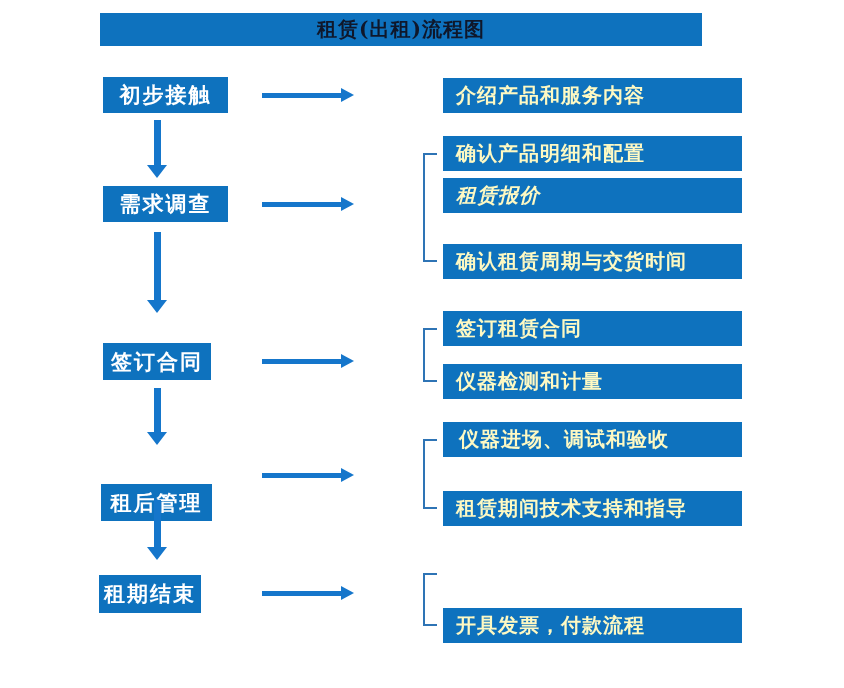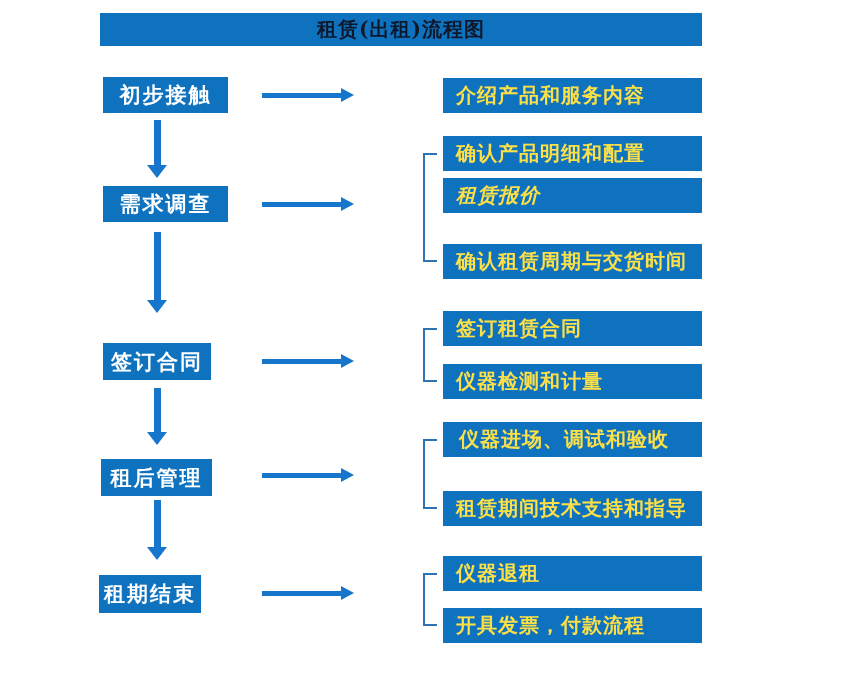--- a/index.html
+++ b/index.html
@@ -16,23 +16,23 @@
     color:#0f172a;font-weight:bold;font-size:20px;letter-spacing:1px;
     display:flex;align-items:center;justify-content:center;
   }
   .step-box{
     position:absolute;
     background:var(--box-blue);
     color:#fff;font-weight:bold;font-size:21px;letter-spacing:2px;
     display:flex;align-items:center;justify-content:center;
   }
   .out-box{
-    position:absolute;left:443px;width:259px;height:35px;
+    position:absolute;left:443px;width:299px;height:35px;
     background:var(--box-blue);
-    color:#fde047;font-weight:bold;font-size:20px;letter-spacing:1px;
+    color:#fef9c3;font-weight:bold;font-size:20px;letter-spacing:1px;
     display:flex;align-items:center;
     padding-left:13px;box-sizing:border-box;
   }
   .h-arrow{position:absolute;display:flex;align-items:center;height:14px;}
   .h-stem{width:79px;height:5px;background:var(--arrow-blue);}
   .h-head{width:0;height:0;border-top:7px solid transparent;border-bottom:7px solid transparent;border-left:13px solid var(--arrow-blue);}
   .v-arrow{position:absolute;width:20px;display:flex;flex-direction:column;align-items:center;}
   .v-stem{width:7px;background:var(--arrow-blue);}
   .v-head{width:0;height:0;border-left:10px solid transparent;border-right:10px solid transparent;border-top:13px solid var(--arrow-blue);}
   .bracket{
@@ -54,21 +54,21 @@
 
   <div class="step-box" style="left:103px;top:77px;width:125px;height:36px;">
     <span>初步接触</span>
   </div>
   <div class="step-box" style="left:103px;top:186px;width:125px;height:36px;">
     <span>需求调查</span>
   </div>
   <div class="step-box" style="left:103px;top:343px;width:108px;height:37px;">
     <span>签订合同</span>
   </div>
-  <div class="step-box" style="left:101px;top:459px;width:111px;height:37px;text-align:center;">
+  <div class="step-box" style="left:101px;top:484px;width:111px;height:37px;text-align:center;">
     <span>租后管理</span>
   </div>
   <div class="step-box" style="left:99px;top:575px;width:102px;height:38px;">
     <span>租期结束</span>
   </div>
 
   <div class="out-box" style="top:78px;">
     <span>介绍产品和服务内容</span>
   </div>
 
@@ -89,23 +89,20 @@
     <span>仪器检测和计量</span>
   </div>
 
   <div class="out-box" style="top:422px;padding-left:16px;">
     <span>仪器进场、调试和验收</span>
   </div>
   <div class="out-box" style="top:491px;">
     <span>租赁期间技术支持和指导</span>
   </div>
 
-  <div class="out-box" style="top:556px;">
-    <span>仪器退租</span>
-  </div>
   <div class="out-box" style="top:608px;align-items:center;">
     <span>开具发票，付款流程</span>
   </div>
 
   <div class="h-arrow" style="left:262px;top:88px;">
     <div class="h-stem"></div>
     <div class="h-head"></div>
   </div>
   <div class="h-arrow" style="left:262px;top:197px;">
     <div class="h-stem"></div>

